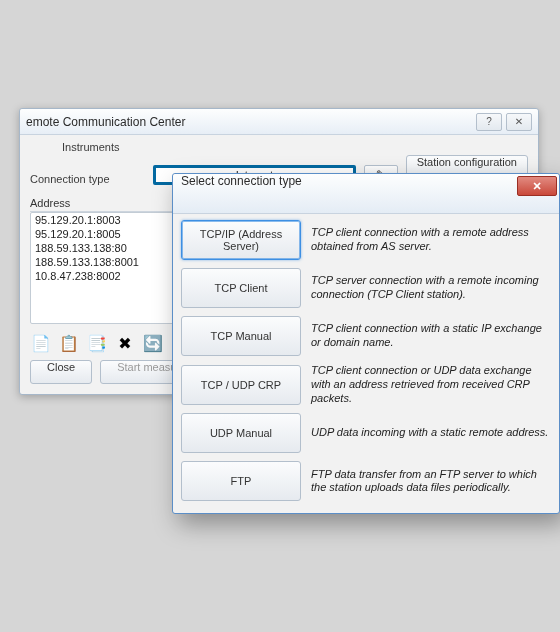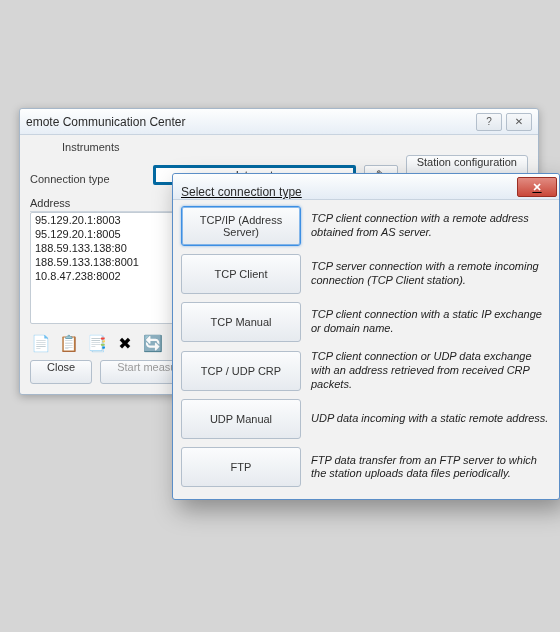--- a/index.html
+++ b/index.html
@@ -110,26 +110,25 @@
   .dlg {
     position: absolute;
     left: 172px; top: 173px;
     width: 388px; 
     background: #f2f2f2;
     border: 1px solid #5b8ec7;
     border-radius: 3px;
     box-shadow: 6px 10px 24px rgba(0,0,0,0.35);
   }
   .dlg-titlebar {
-    height: 26px;
+    height: 40px;
     background: linear-gradient(#fdfefe,#e4ecf5);
     border-bottom: 1px solid #c8d3df;
-    display:flex; align-items:flex-end; padding-left: 8px;
+    display:flex; align-items:flex-start; padding-left: 8px;
     border-radius: 3px 3px 0 0;
-    text-decoration: underline;
   }
   .dlg-title { flex:1; font-size: 12px; color:#2b2b2b; }
   .dlg-close {
     width: 40px; height: 20px; margin: 2px;
     background: linear-gradient(#e28b81,#c9483a);
     border: 1px solid #9a2e23;
     border-radius: 2px;
     color: #fff; display:flex;align-items:center;justify-content:center;
     font-size: 11px; font-weight:bold;
   }

